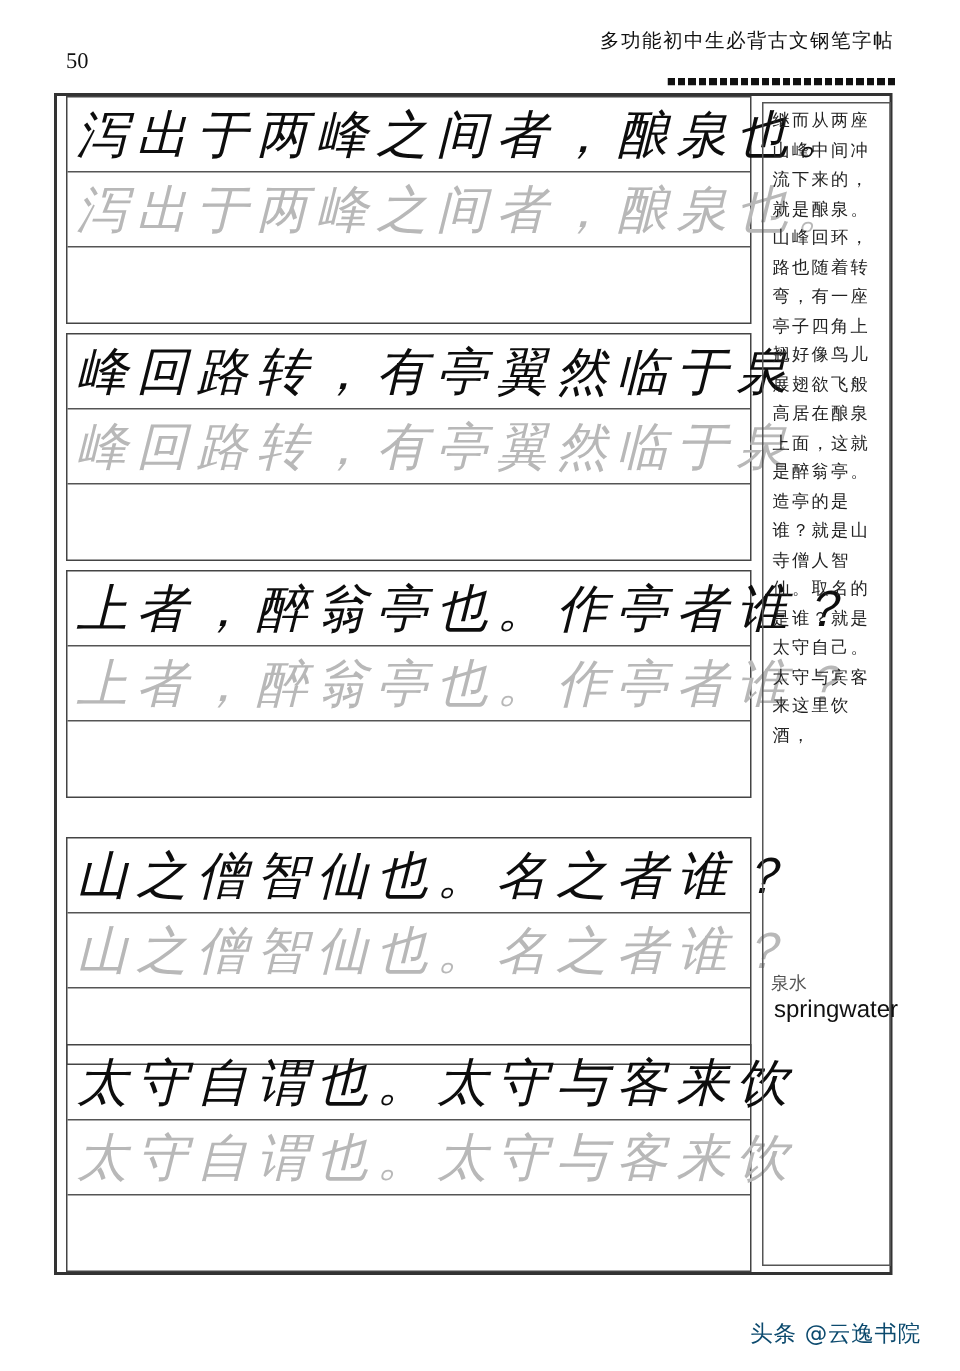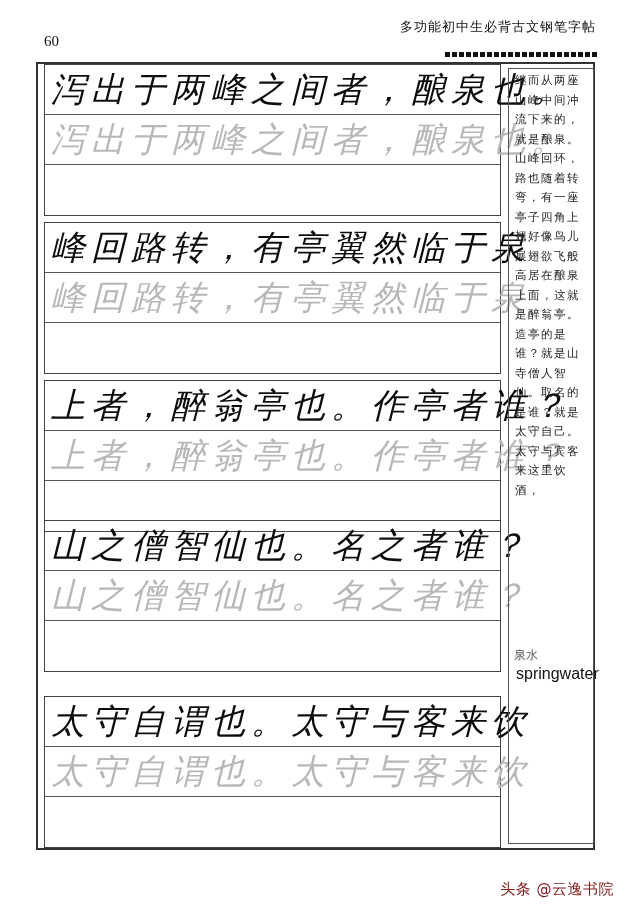--- a/index.html
+++ b/index.html
@@ -37,27 +37,27 @@
                  line-height: 19.5px; letter-spacing: 1.5px; color: #222;
                  font-family: "DejaVu Serif", serif; word-break: break-all; }
 
   .glossary { position: absolute; left: 5px; top: 548px; width: 80px;
               font-family: "Liberation Sans", sans-serif; }
   .gloss-item { margin-bottom: 1px; }
   .gloss-zh { font-size: 12px; color: #555; line-height: 19px;
               font-family: "DejaVu Sans", sans-serif; margin-top: 29px; }
   .gloss-en { font-size: 16px; color: #111; line-height: 18px; padding-left: 2px; }
 
-  .watermark { position: absolute; right: 26px; top: 880px; font-size: 15px; color: #7f1d1d;
+  .watermark { position: absolute; right: 26px; top: 880px; font-size: 15px; color: #0c4a6e;
                font-family: "DejaVu Sans", sans-serif; letter-spacing: 0.5px; }
 </style>
 </head>
 <body>
 
-<div class="page-number">60</div>
+<div class="page-number">50</div>
 <div class="book-title">多功能初中生必背古文钢笔字帖</div>
 <div class="arrow-rule"></div>
 
 <div class="outer-frame"></div>
 
 <div class="practice-block" style="top:64px;">
   <div class="practice-row r0">
     <span class="model-text">泻出于两峰之间者，酿泉也。</span>
   </div>
   <div class="practice-row r1">
@@ -79,21 +79,21 @@
 <div class="practice-block" style="top:380px;">
   <div class="practice-row r0">
     <span class="model-text">上者，醉翁亭也。作亭者谁？</span>
   </div>
   <div class="practice-row r1">
     <span class="trace-text">上者，醉翁亭也。作亭者谁？</span>
   </div>
   <div class="practice-row r2"></div>
 </div>
 
-<div class="practice-block" style="top:520px;">
+<div class="practice-block" style="top:558px;">
   <div class="practice-row r0">
     <span class="model-text">山之僧智仙也。名之者谁？</span>
   </div>
   <div class="practice-row r1">
     <span class="trace-text">山之僧智仙也。名之者谁？</span>
   </div>
   <div class="practice-row r2"></div>
 </div>
 
 <div class="practice-block" style="top:696px;">

